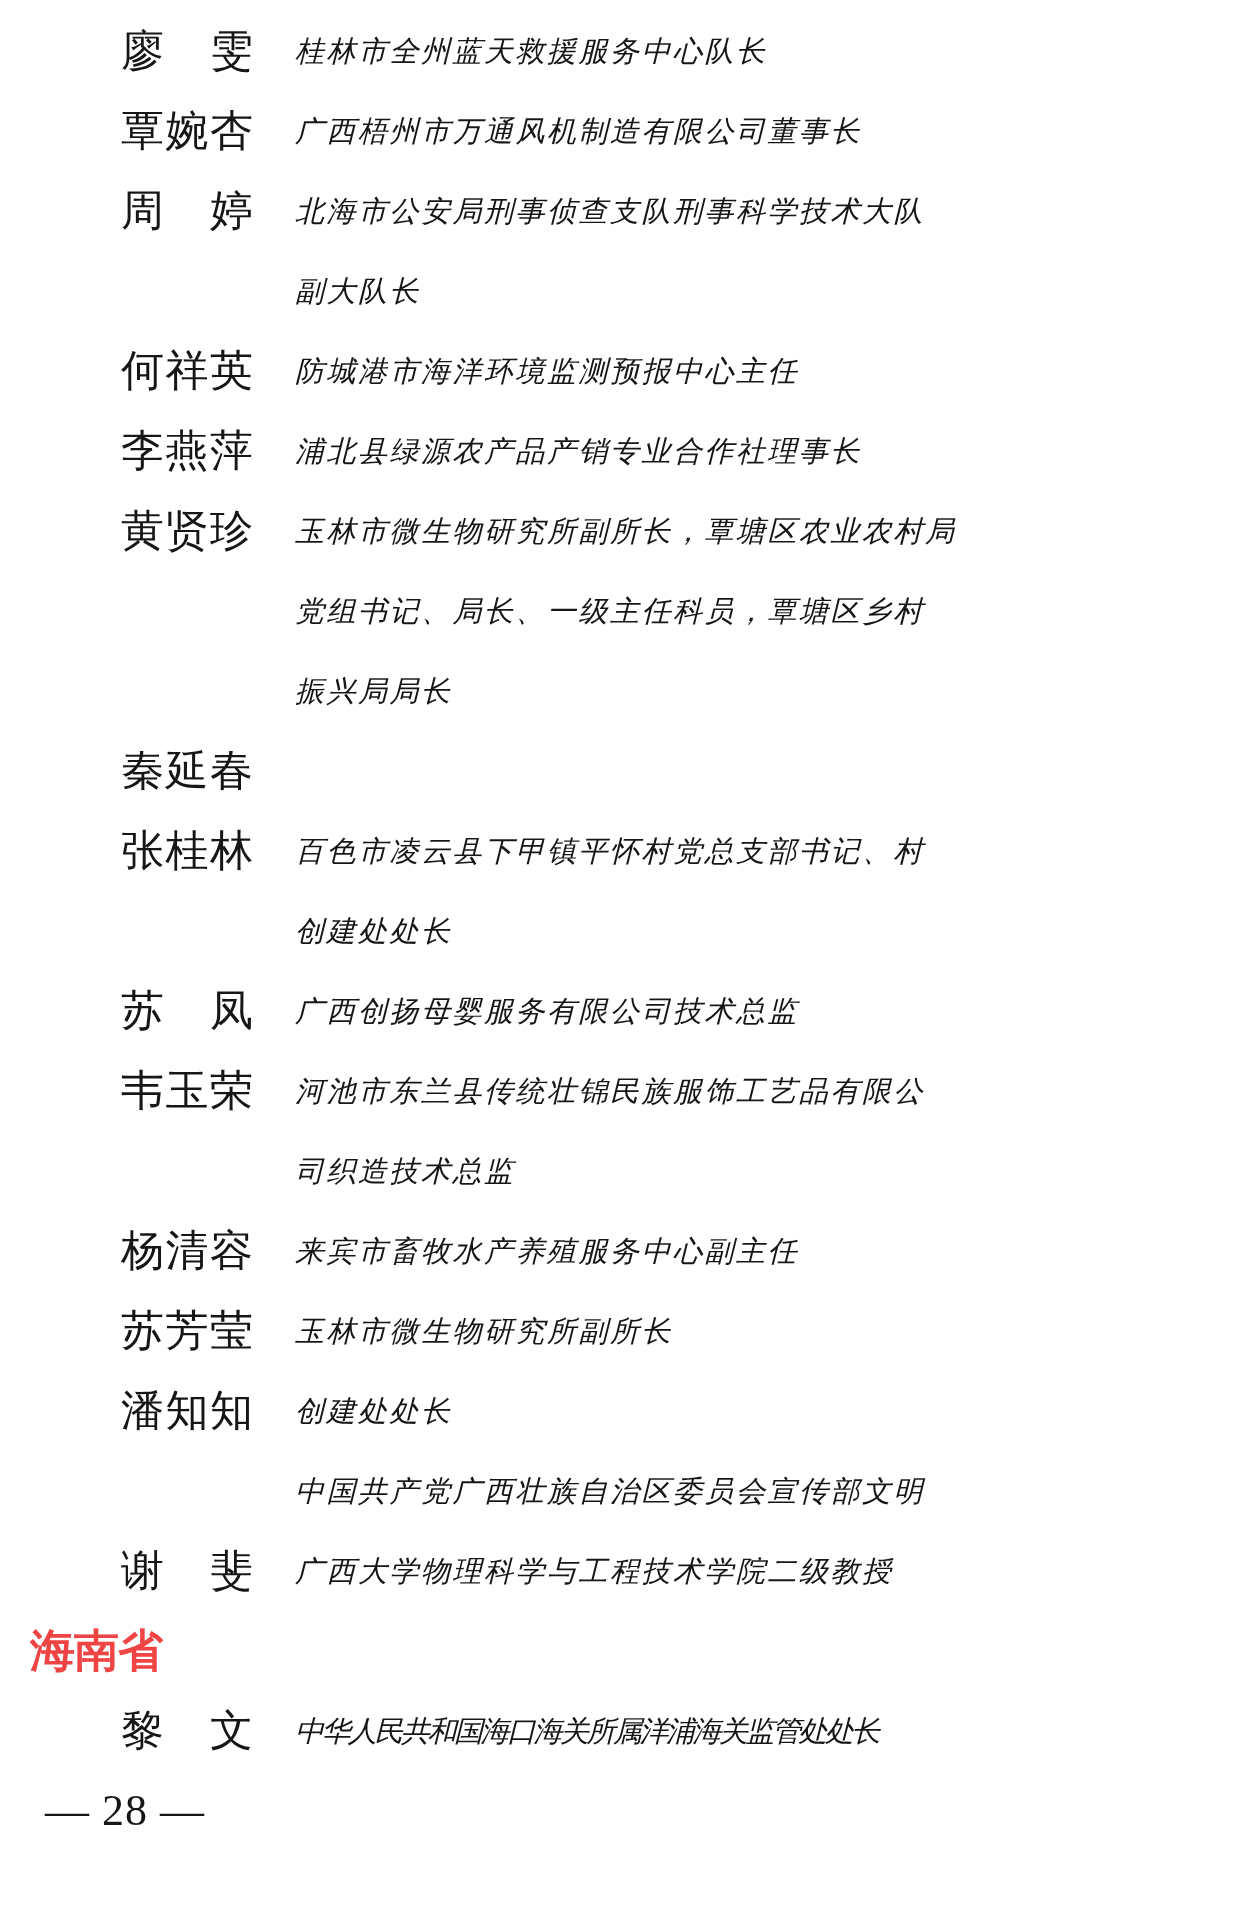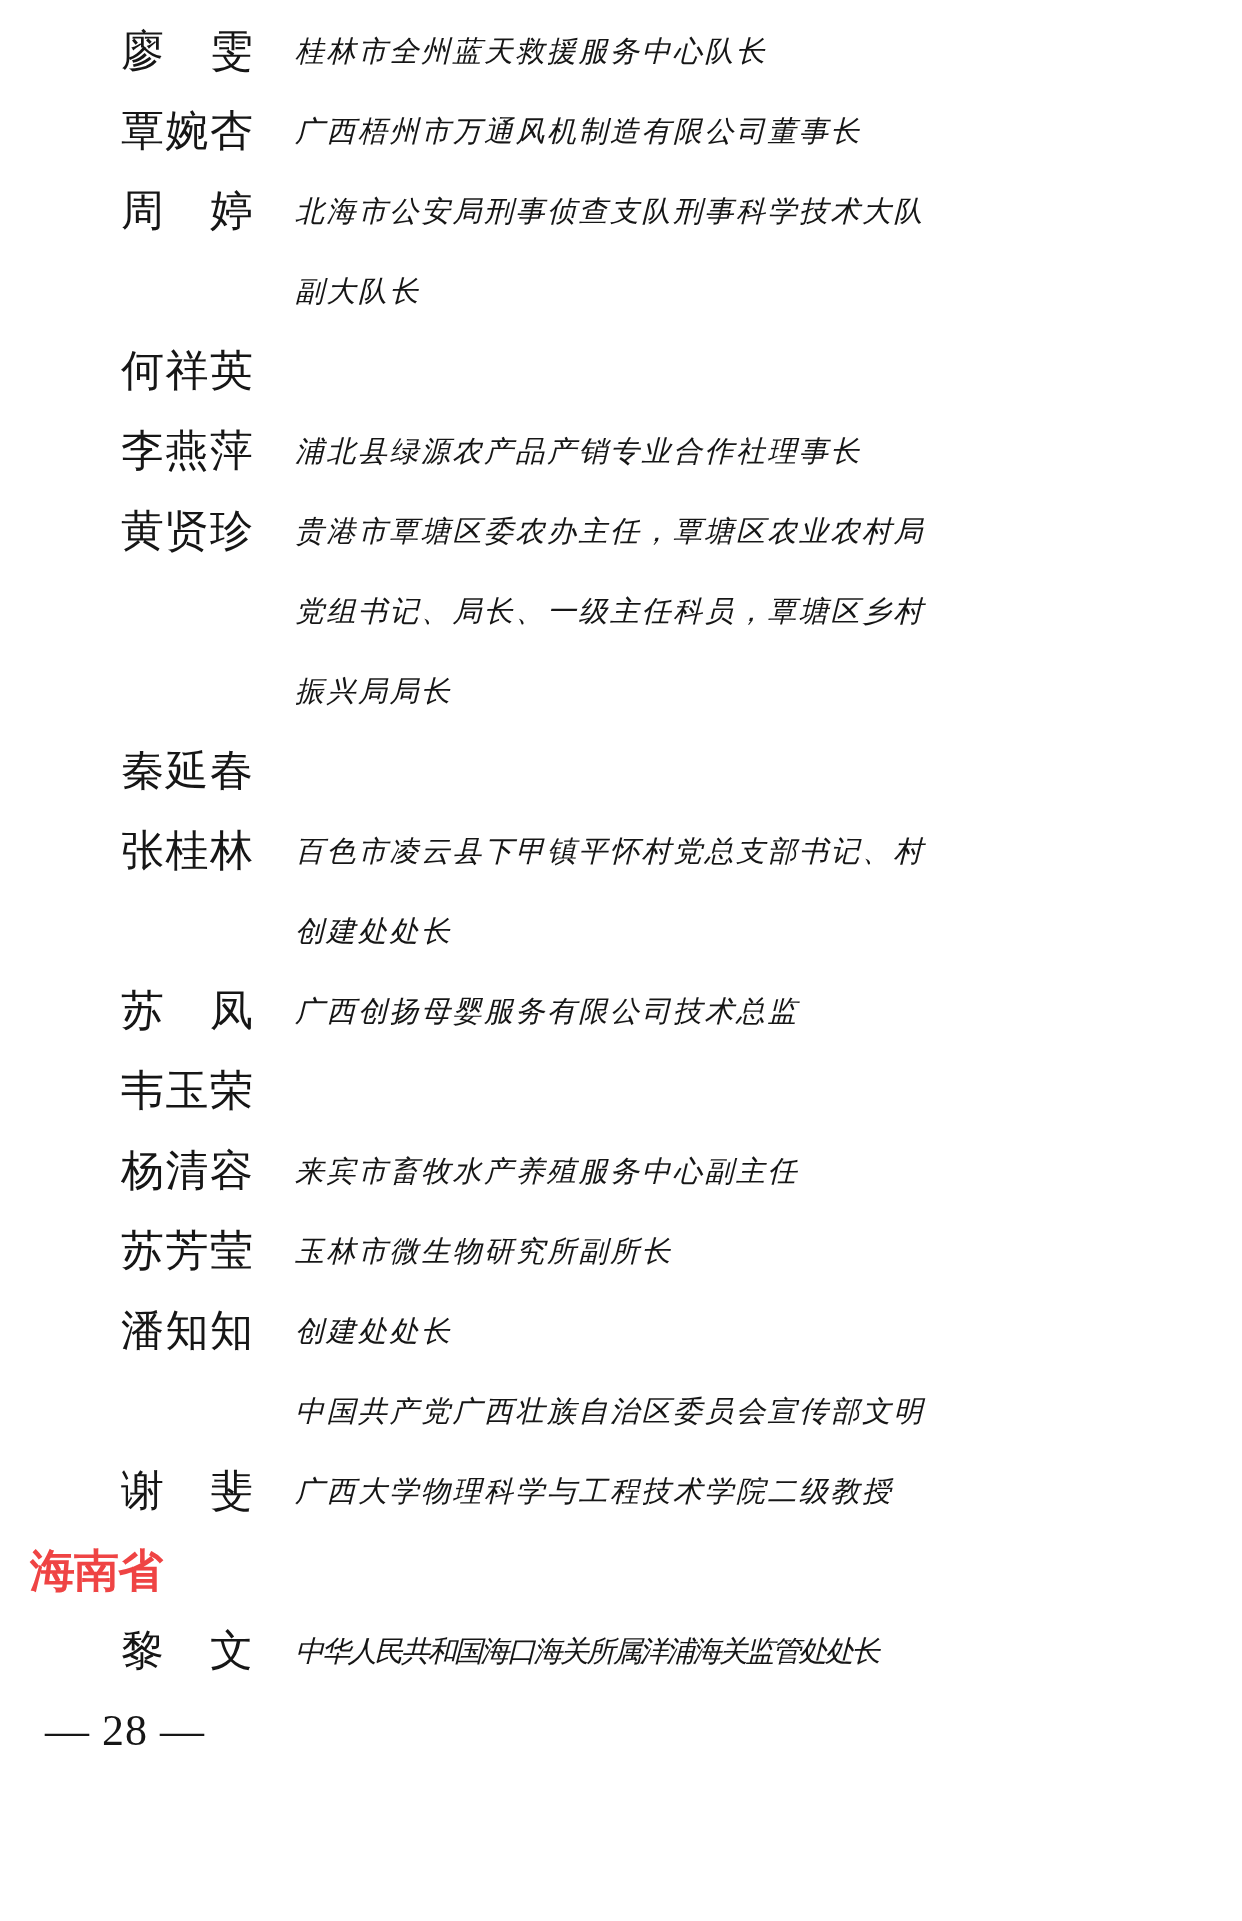--- a/index.html
+++ b/index.html
@@ -101,41 +101,44 @@
           <div class="line">副大队长</div>
         </div>
   </div>
 
   <div class="row entry">
     <div class="name">
           <span>何</span>
           <span>祥</span>
           <span>英</span>
         </div>
+    <div class="pos">
+          <div class="line">防城港市海洋环境监测预报中心主任</div>
+        </div>
   </div>
 
   <div class="row entry">
     <div class="name">
           <span>李</span>
           <span>燕</span>
           <span>萍</span>
         </div>
     <div class="pos">
           <div class="line">浦北县绿源农产品产销专业合作社理事长</div>
         </div>
   </div>
 
   <div class="row entry">
     <div class="name">
           <span>黄</span>
           <span>贤</span>
           <span>珍</span>
         </div>
     <div class="pos">
-          <div class="line">贵港市覃塘区委农办主任，覃塘区农业农村局</div>
+          <div class="line">玉林市微生物研究所副所长，覃塘区农业农村局</div>
           <div class="line">党组书记、局长、一级主任科员，覃塘区乡村</div>
           <div class="line">振兴局局长</div>
         </div>
   </div>
 
   <div class="row entry">
     <div class="name">
           <span>秦</span>
           <span>延</span>
           <span>春</span>
@@ -163,20 +166,24 @@
           <div class="line">广西创扬母婴服务有限公司技术总监</div>
         </div>
   </div>
 
   <div class="row entry">
     <div class="name">
           <span>韦</span>
           <span>玉</span>
           <span>荣</span>
         </div>
+    <div class="pos">
+          <div class="line">河池市东兰县传统壮锦民族服饰工艺品有限公</div>
+          <div class="line">司织造技术总监</div>
+        </div>
   </div>
 
   <div class="row entry">
     <div class="name">
           <span>杨</span>
           <span>清</span>
           <span>容</span>
         </div>
     <div class="pos">
           <div class="line">来宾市畜牧水产养殖服务中心副主任</div>

